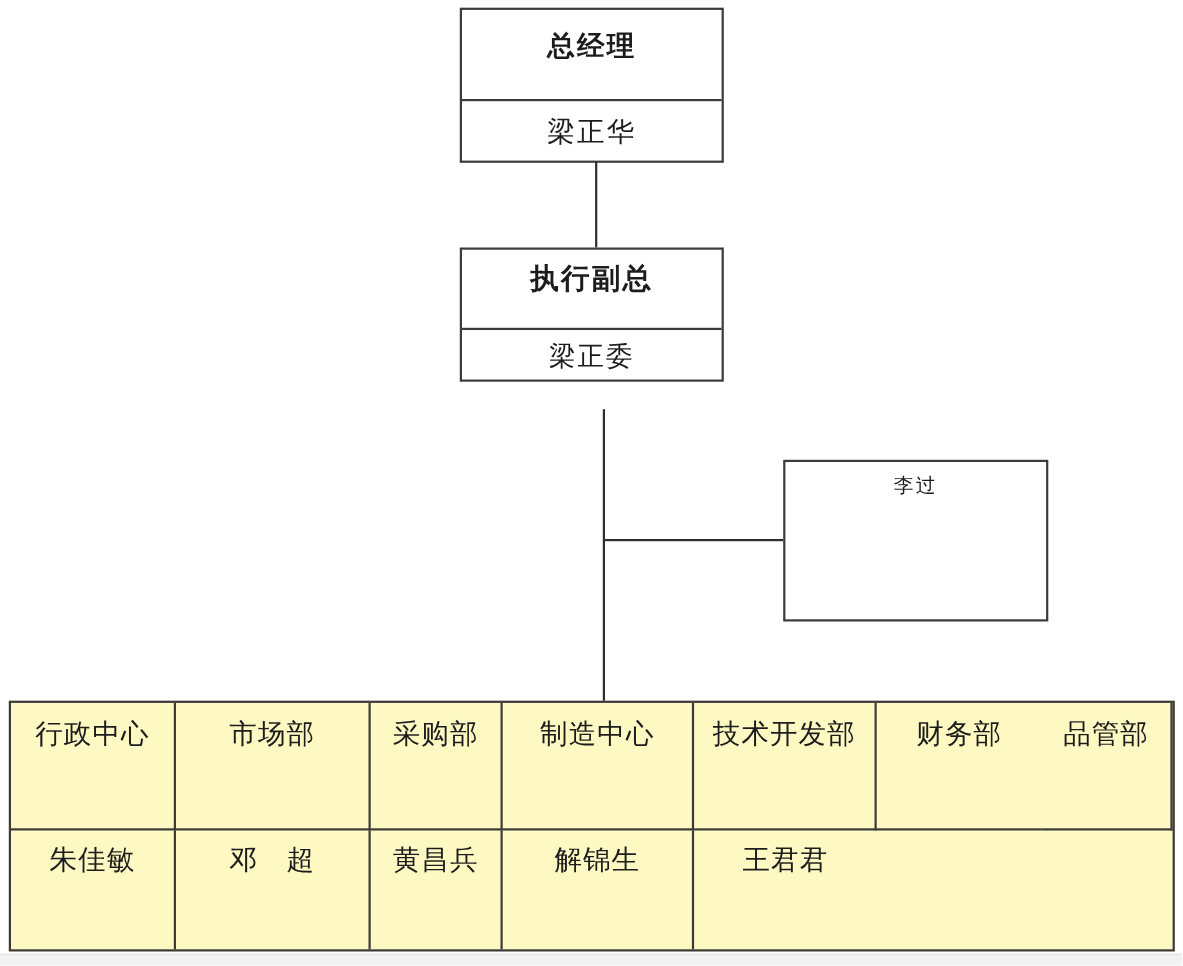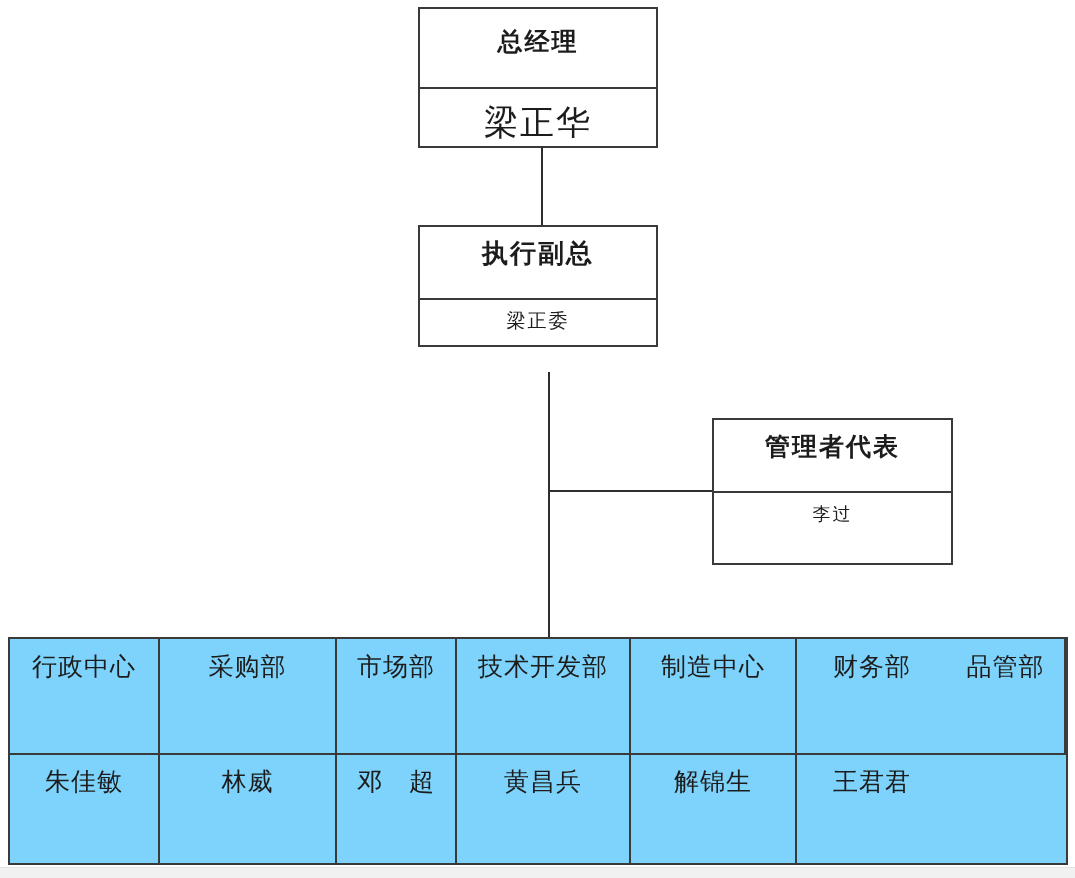--- a/index.html
+++ b/index.html
@@ -28,25 +28,25 @@
     font-weight: bold;
     letter-spacing: 2px;
   }
   .org-box .name-cell {
     text-align: center;
     letter-spacing: 2px;
   }
   
   .box-gm   { left: 418px; top: 7px;   width: 240px; height: 141px; }
   .box-gm .title-cell { height: 83px; padding-top: 16px; font-size: 25px; }
-  .box-gm .name-cell  { padding-top: 11px; font-size: 34px; }
+  .box-gm .name-cell  { padding-top: 11px; font-size: 25px; }
   
   .box-vp   { left: 418px; top: 225px; width: 240px; height: 122px; }
   .box-vp .title-cell { height: 73px; padding-top: 9px; font-size: 26px; }
-  .box-vp .name-cell  { padding-top: 8px; font-size: 19px; }
+  .box-vp .name-cell  { padding-top: 8px; font-size: 24px; }
   
   .box-rep  { left: 712px; top: 418px; width: 241px; height: 147px; }
   .box-rep .title-cell { height: 73px; padding-top: 10px; font-size: 25px; }
   .box-rep .name-cell  { padding-top: 9px; font-size: 18px; }
 
   .connector {
     position: absolute;
     background: #2e2e2e;
   }
   .v-line-1 { left: 541px; top: 147px; width: 2px; height: 79px; }
@@ -54,21 +54,21 @@
   .h-line-1 { left: 549px; top: 490px; width: 164px; height: 2px; }
 
   .dept-table {
     position: absolute;
     left: 8px; top: 637px;
     width: 1060px; height: 228px;
     border: 2px solid #3a3a3a;
     display: grid;
     grid-template-columns: 150px 177px 120px 174px 166px 150px 1fr;
     grid-template-rows: 116px 1fr;
-    background: #7dd3fc;
+    background: #fef9c3;
   }
   .dept-cell {
     border-right: 2px solid #3a3a3a;
     text-align: center;
     font-size: 25px;
     letter-spacing: 1px;
   }
   .dept-cell.last-col { border-right: none; }
   .dept-cell.header-row { border-bottom: 2px solid #3a3a3a; padding-top: 11px; }
   .dept-cell.name-row { padding-top: 10px; }
@@ -96,35 +96,33 @@
   <div class="org-box box-vp">
     <div class="title-cell">执行副总</div>
     <div class="name-cell">梁正委</div>
   </div>
 
   <div class="connector v-line-2"></div>
 
   <div class="connector h-line-1"></div>
 
   <div class="org-box box-rep">
-    <div class="title-cell">管理者代表</div>
     <div class="name-cell">李过</div>
   </div>
 
   <div class="dept-table">
     <div class="dept-cell header-row">行政中心</div>
+    <div class="dept-cell header-row">市场部</div>
     <div class="dept-cell header-row">采购部</div>
-    <div class="dept-cell header-row">市场部</div>
+    <div class="dept-cell header-row">制造中心</div>
     <div class="dept-cell header-row">技术开发部</div>
-    <div class="dept-cell header-row">制造中心</div>
     <div class="dept-cell header-row last-col">财务部</div>
     <div class="dept-cell header-row">品管部</div>
 
     <div class="dept-cell name-row">朱佳敏</div>
-    <div class="dept-cell name-row">林威</div>
     <div class="dept-cell name-row">邓　超</div>
     <div class="dept-cell name-row">黄昌兵</div>
     <div class="dept-cell name-row">解锦生</div>
     <div class="dept-cell name-row last-col">王君君</div>
   </div>
 
   <div class="scan-shadow"></div>
 
 </div>
 

